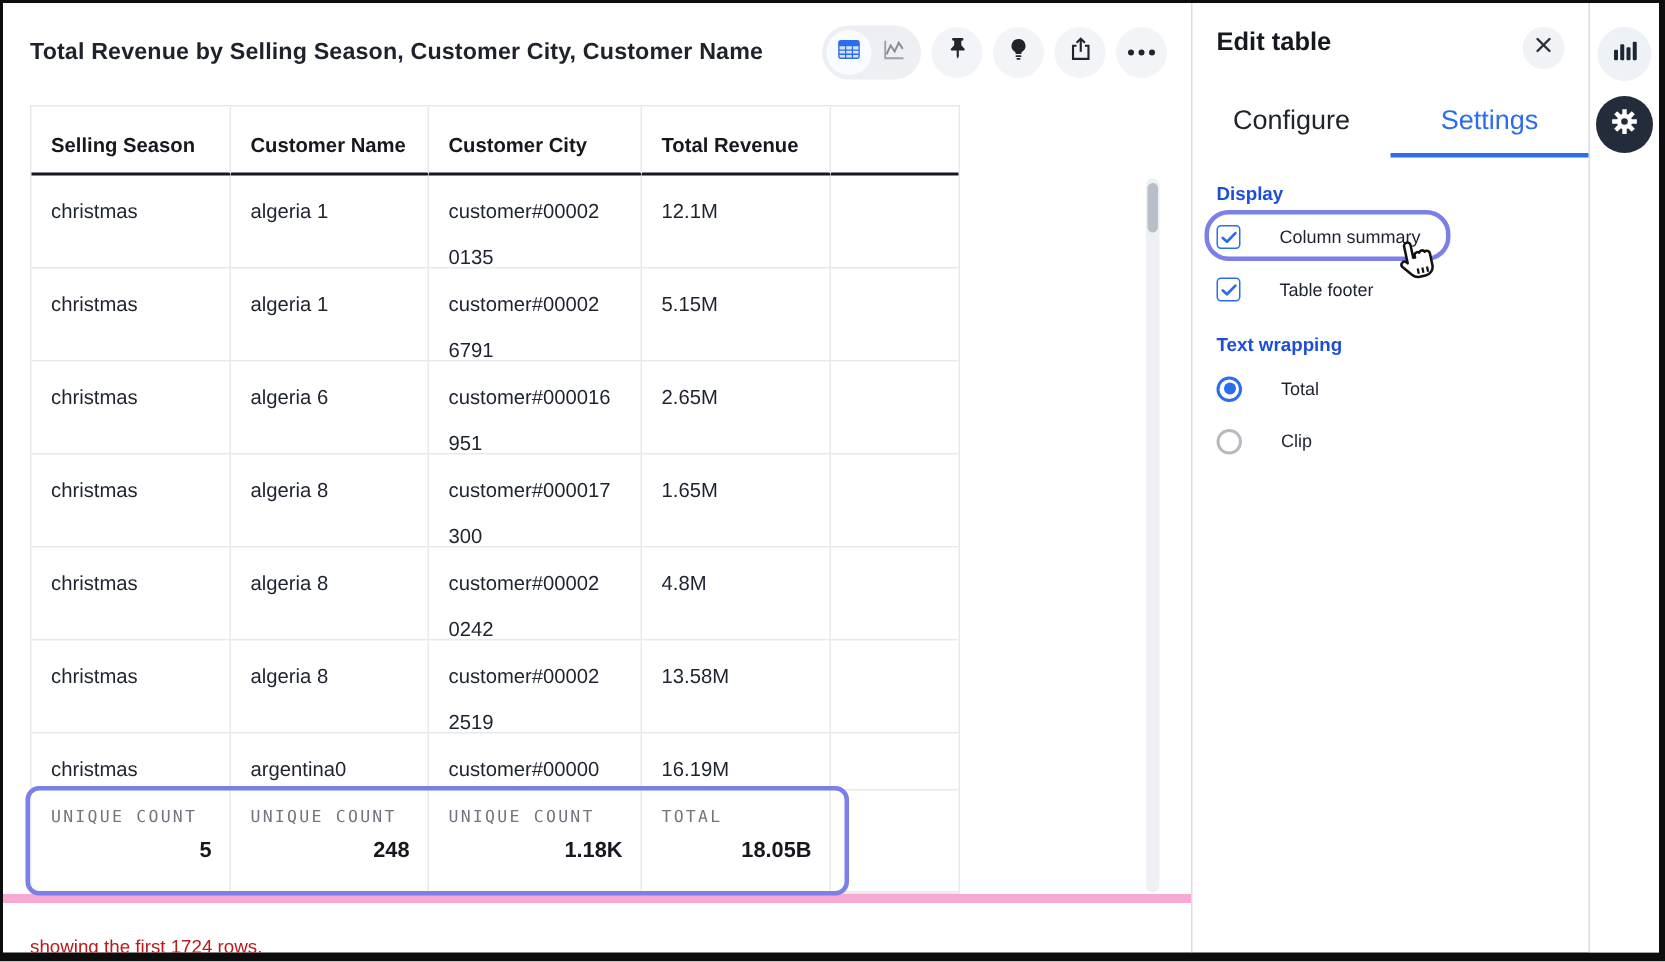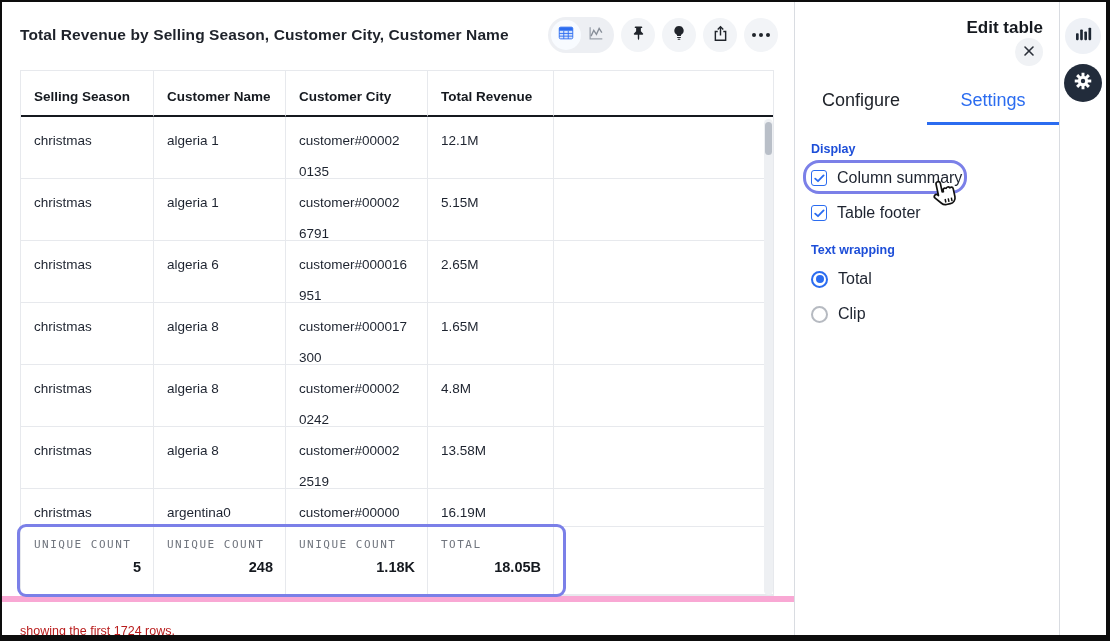--- a/index.html
+++ b/index.html
@@ -18,21 +18,21 @@
   .toolbar { display:flex; align-items:center; gap:7px; }
   .view-pill { width:66px; height:36px; border-radius:18px; background:#edeff3; display:flex; align-items:center; padding:0 3px; gap:0; }
   .pill-seg { width:30px; height:30px; border-radius:50%; display:flex; align-items:center; justify-content:center; cursor:pointer; }
   .pill-seg.active { background:#f8fbff; }
   .tool-btn { width:34px; height:34px; border-radius:50%; background:#f2f4f7; display:flex; align-items:center; justify-content:center; cursor:pointer; }
   .dots { display:flex; gap:3px; }
   .dots i { width:4px; height:4px; border-radius:50%; background:#20242b; display:block; }
 
   
   .table-wrap { position:relative; margin:2px 20px 0 18px; flex:1 1 auto; }
-  .tbl { display:grid; grid-template-columns:133px 132px 142px 126px 1fr; width:754px;
+  .tbl { display:grid; grid-template-columns:133px 132px 142px 126px 1fr; width:620px;
          border:1px solid #e7e9ed; background:#fff; }
   .cell { border-right:1px solid #e7e9ed; border-bottom:1px solid #e7e9ed; padding:8px 12px 0 13px;
           font-size:13.5px; line-height:31px; white-space:pre-line; overflow:hidden; }
   .cell:nth-child(5n) { border-right:none; }
   .hcell { height:46px; display:flex; align-items:center; font-weight:700; font-size:13.5px; color:#15191f;
            border-bottom:2px solid #15191f; line-height:16px; }
   .r62 { height:62px; } .r38 { height:38px; }
   .fcell { height:68px; padding:11px 12px 0 13px; display:flex; flex-direction:column; line-height:normal; }
   .fcell .flabel { font-family:"DejaVu Sans Mono", monospace; font-size:11px; letter-spacing:1.5px; color:#70757e; }
   .fcell .fvalue { margin-top:8px; align-self:flex-end; font-size:14.5px; font-weight:700; color:#15191f; }
@@ -41,29 +41,29 @@
   .vscroll .thumb { position:absolute; top:3px; left:1px; width:7px; height:33px; border-radius:4px; background:#b9bfc8; }
 
   .footer-annotation { position:absolute; left:-3px; top:454px; width:549px; height:73px;
                        border:3px solid #7b80e8; border-radius:9px; pointer-events:none; }
 
   .note-bar { flex:0 0 auto; border-top:6px solid #f9a8d4; padding:22px 18px 14px; font-size:12.5px; color:#b91c1c; }
 
   
   .panel { width:266px; flex:0 0 auto; border-left:1px solid #d9dce1; border-right:1px solid #d9dce1;
            padding:16px 16px 0; position:relative; }
-  .panel-head { display:flex; align-items:flex-end; justify-content:space-between;flex-direction:column; }
+  .panel-head { display:flex; align-items:flex-start; justify-content:space-between; }
   .panel-title { font-size:17px; font-weight:700; color:#15191f; }
   .close-btn { width:28px; height:28px; border-radius:50%; background:#f0f2f5; display:flex; align-items:center; justify-content:center; cursor:pointer; }
   .tabs { display:flex; margin:14px -16px 0; }
   .tab { flex:1; text-align:center; padding:10px 0 11px; font-size:18px; color:#20242b; cursor:pointer; border-bottom:3px solid transparent; }
   .tab.active { color:#2b6cf0; border-bottom-color:#2b6cf0; }
   .section-label { margin-top:17px; font-size:12.5px; font-weight:700; color:#1d4ed8; }
   .opt-wrap { position:relative; margin-top:9px; }
-  .option-row { display:flex; align-items:center; gap:10px; height:26px; font-size:16px; color:#1d232f; cursor:pointer; }
+  .option-row { display:flex; align-items:center; gap:26px; height:26px; font-size:12px; color:#1d232f; cursor:pointer; }
   .checkbox { width:16px; height:16px; border:1.5px solid #2b6cf0; border-radius:3px; background:#fff;
               display:flex; align-items:center; justify-content:center; flex:0 0 auto; }
   .radio { width:17px; height:17px; border-radius:50%; border:2px solid #2b6cf0; background:#fff; position:relative; flex:0 0 auto; }
   .radio.on::after { content:""; position:absolute; inset:2.5px; border-radius:50%; background:#2b6cf0; }
   .radio.off { border-color:#b6bac1; }
   .cbox-annotation { position:absolute; left:-8px; top:-5px; width:164px; height:34px;
                      border:3px solid #7b80e8; border-radius:16px; pointer-events:none; }
   .cursor-svg { position:absolute; left:118px; top:12px; z-index:6; pointer-events:none; }
 
   

